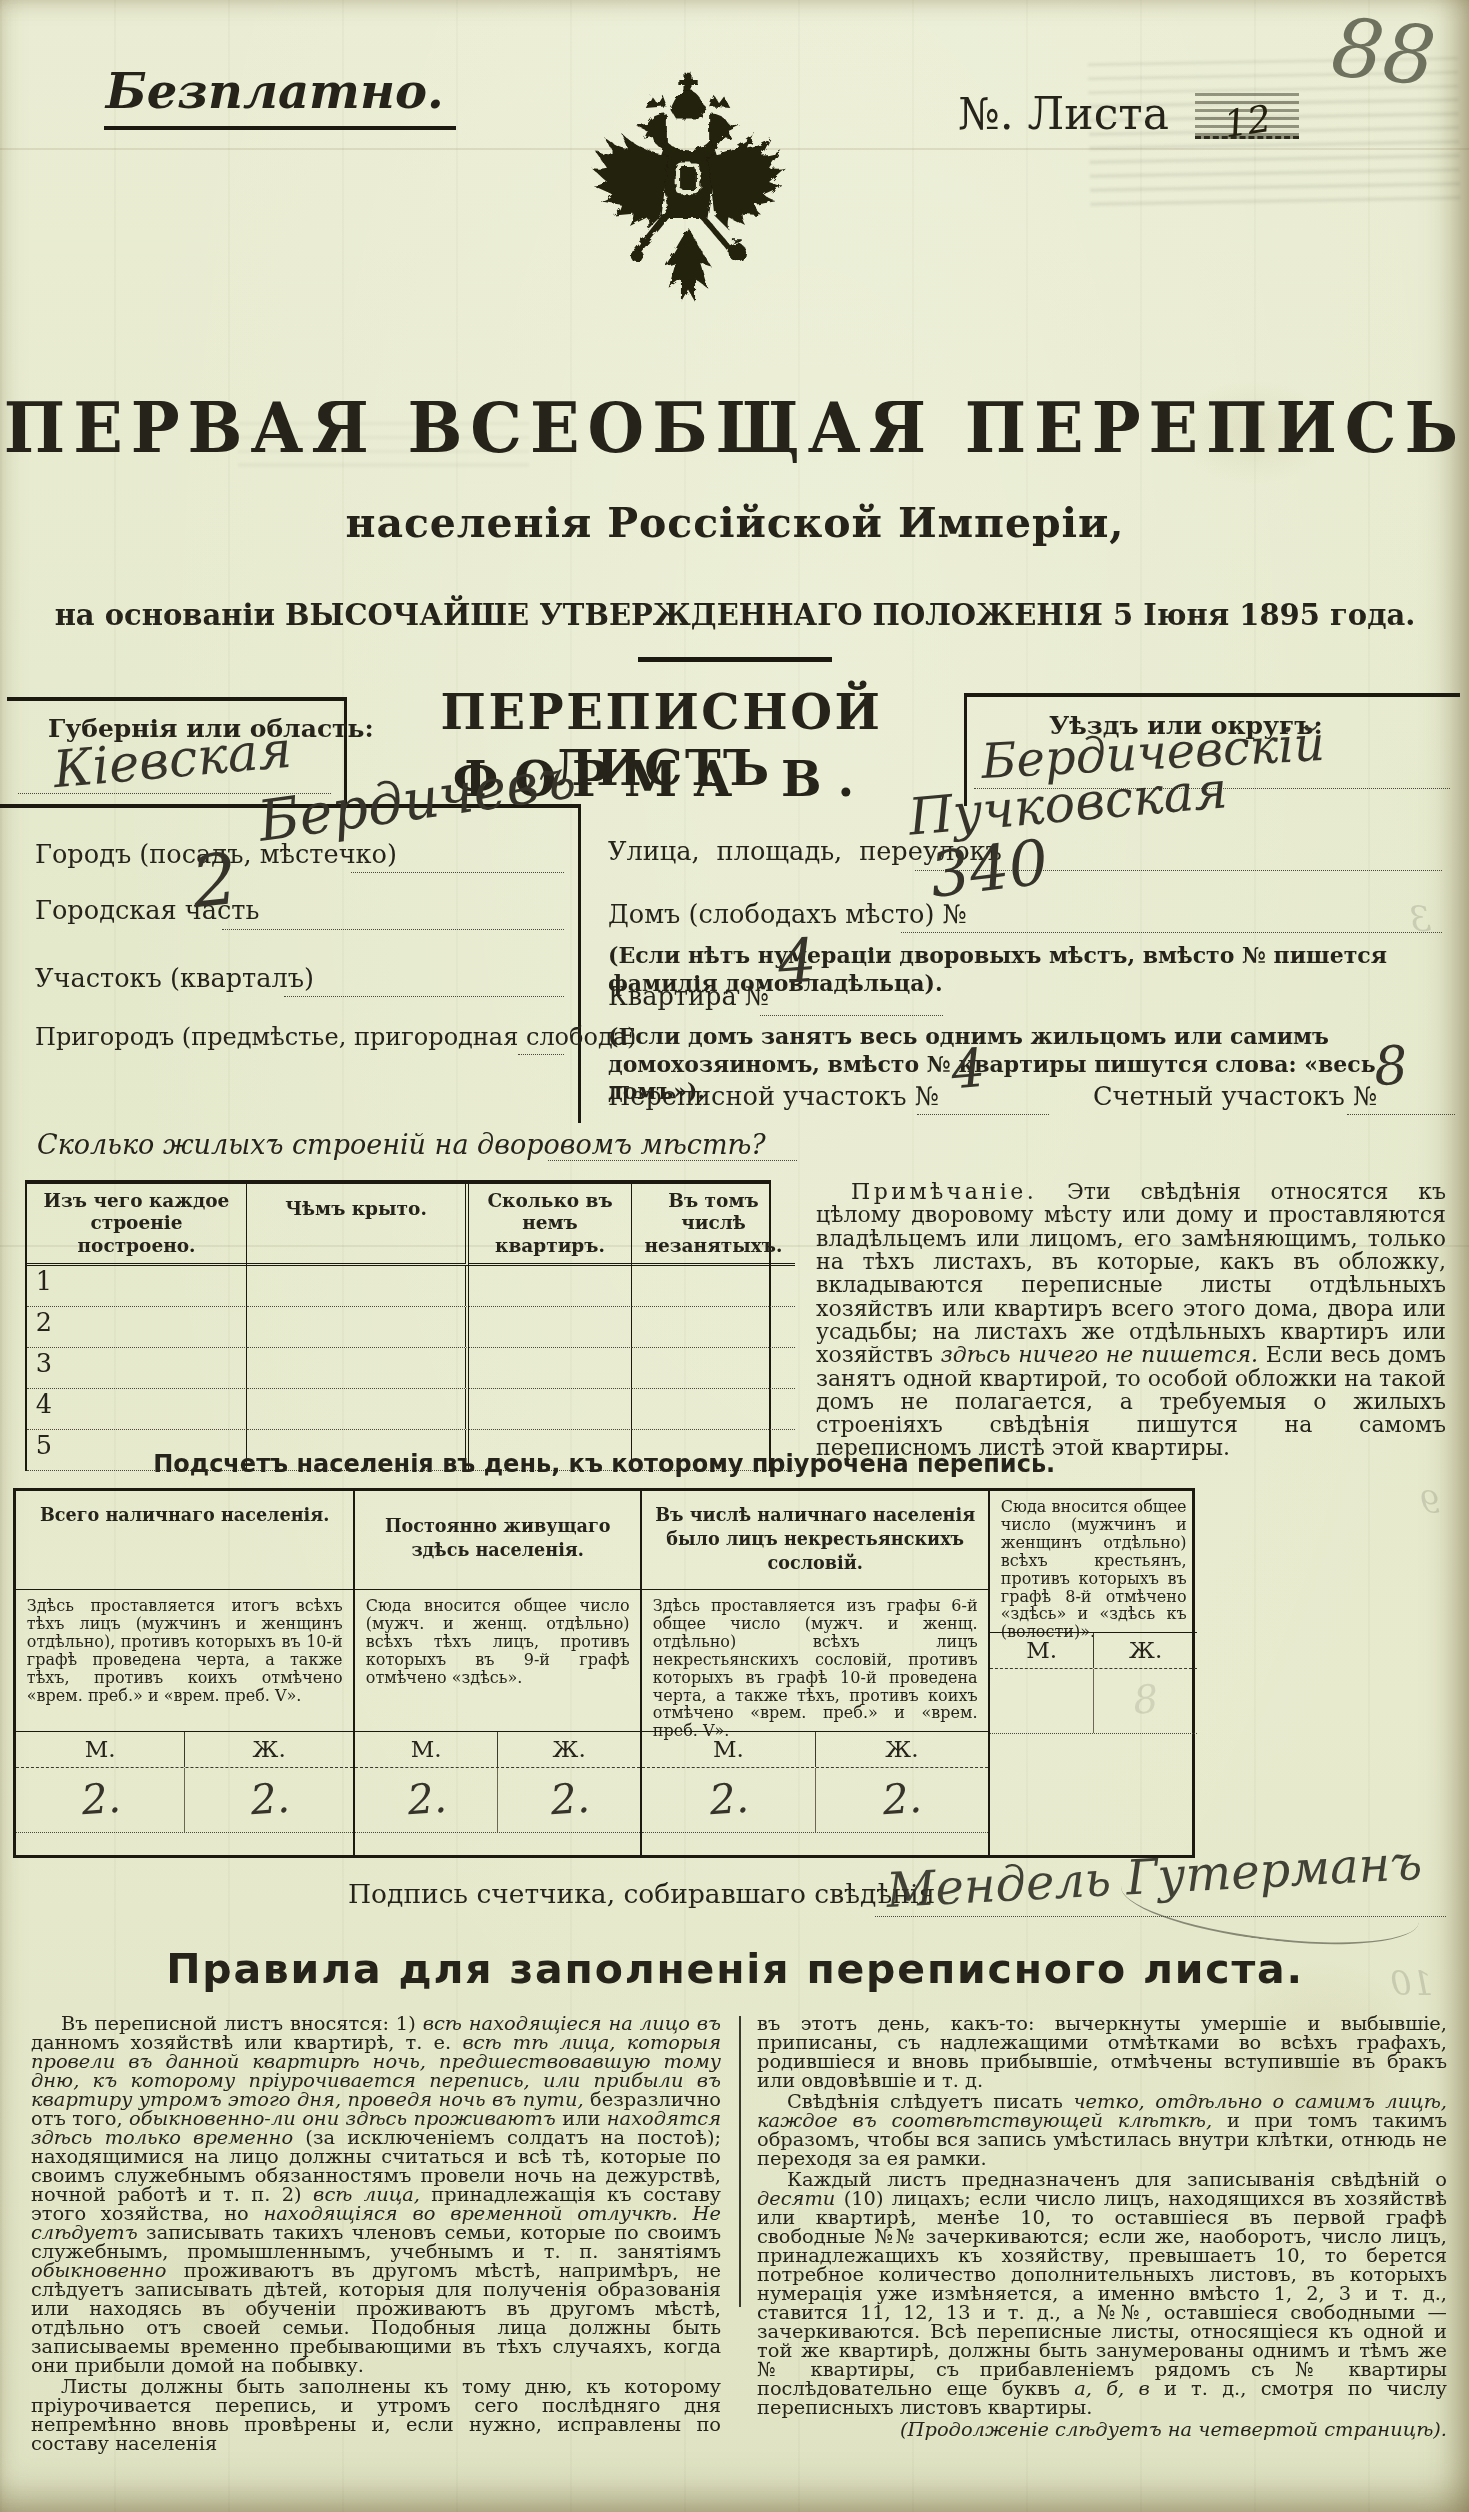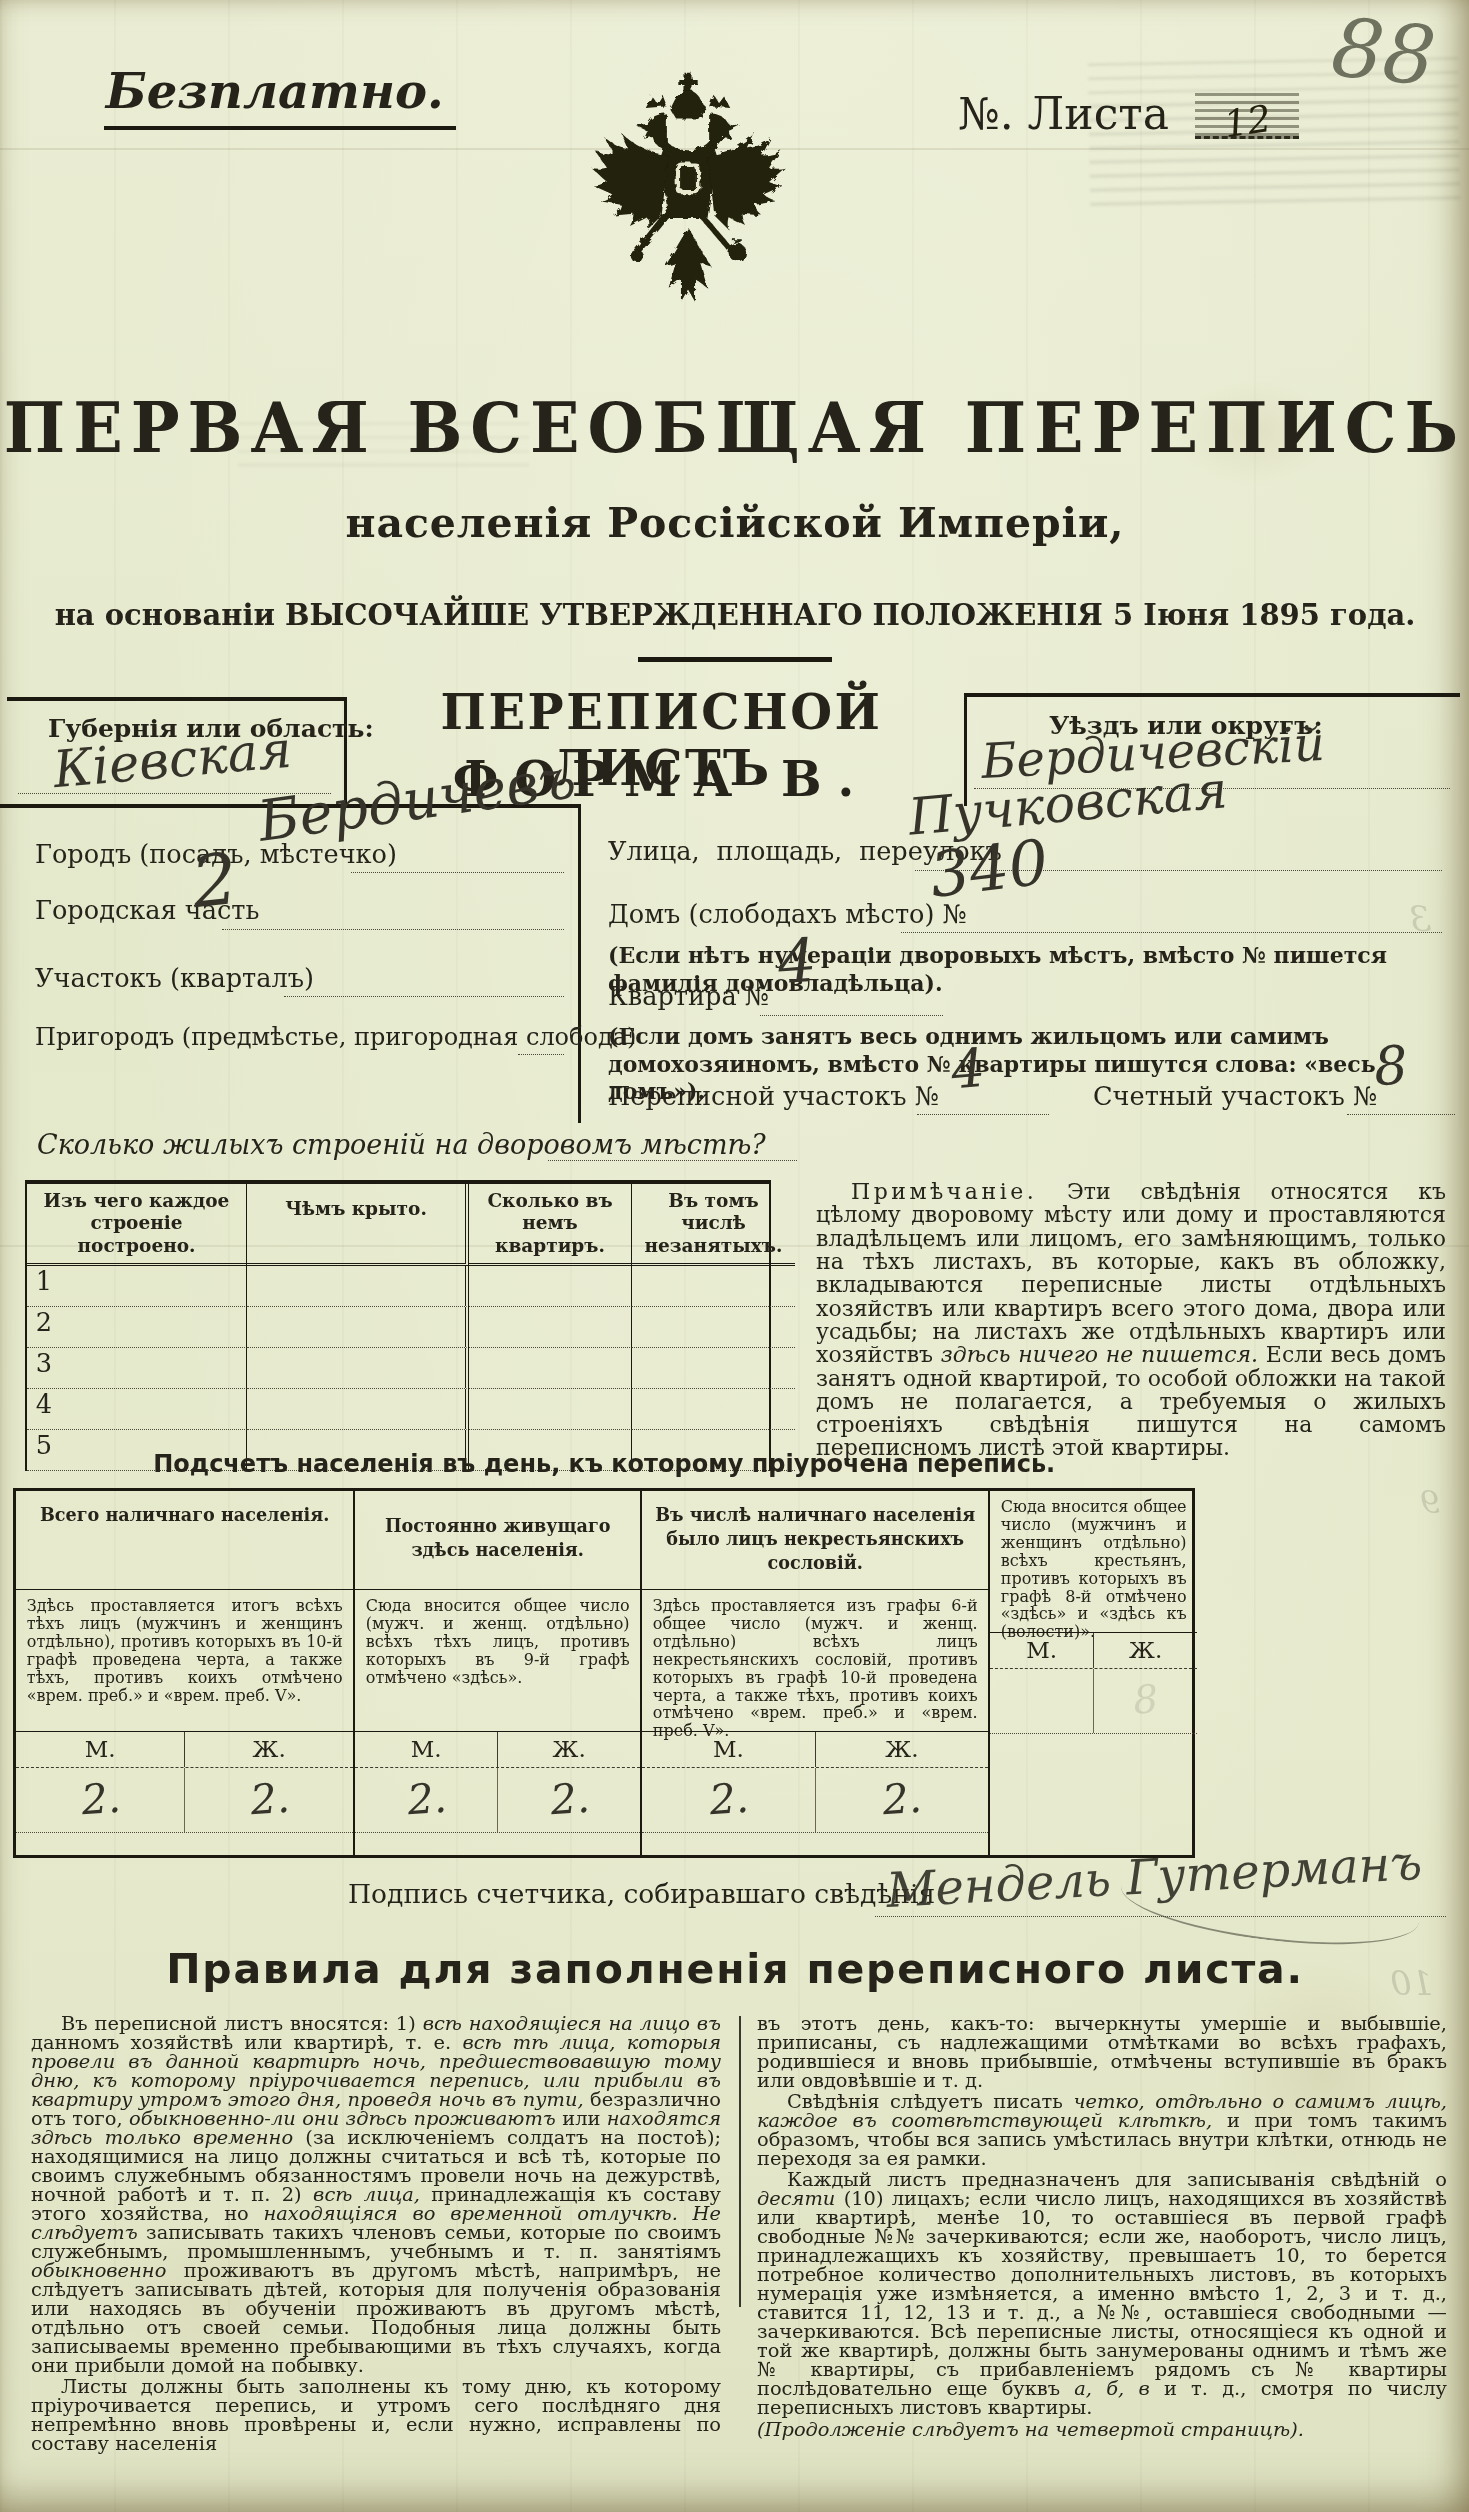--- a/index.html
+++ b/index.html
@@ -277,17 +277,17 @@
 
   <div class="abs rules" style="left:31px;top:2014px;width:690px">
     <p class="ind"><span>Въ переписной листъ вносятся: 1) </span><span class="it">всѣ находящіеся на лицо въ </span><span>данномъ хозяйствѣ или квартирѣ, т. е. </span><span class="it">всѣ тѣ лица, которыя провели въ данной квартирѣ ночь, предшествовавшую тому дню, къ которому пріурочивается перепись, или прибыли въ квартиру утромъ этого дня, проведя ночь въ пути, </span><span>безразлично отъ того, </span><span class="it">обыкновенно-ли они здѣсь проживаютъ </span><span>или </span><span class="it">находятся здѣсь только временно </span><span>(за исключеніемъ солдатъ на постоѣ); находящимися на лицо должны считаться и всѣ тѣ, которые по своимъ служебнымъ обязанностямъ провели ночь на дежурствѣ, ночной работѣ и т. п. 2) </span><span class="it">всѣ лица, </span><span>принадлежащія къ составу этого хозяйства, но </span><span class="it">находящіяся во временной отлучкѣ. Не слѣдуетъ </span><span>записывать такихъ членовъ семьи, которые по своимъ служебнымъ, промышленнымъ, учебнымъ и т. п. занятіямъ </span><span class="it">обыкновенно </span><span>проживаютъ въ другомъ мѣстѣ, напримѣръ, не слѣдуетъ записывать дѣтей, которыя для полученія образованія или находясь въ обученіи проживаютъ въ другомъ мѣстѣ, отдѣльно отъ своей семьи. Подобныя лица должны быть записываемы временно пребывающими въ тѣхъ случаяхъ, когда они прибыли домой на побывку.</span></p>
     <p class="ind"><span>Листы должны быть заполнены къ тому дню, къ которому пріурочивается перепись, и утромъ сего послѣдняго дня непремѣнно вновь провѣрены и, если нужно, исправлены по составу населенія</span></p>
   </div>
 
   <div class="abs rules" style="left:757px;top:2014px;width:690px">
     <p><span>въ этотъ день, какъ-то: вычеркнуты умершіе и выбывшіе, приписаны, съ надлежащими отмѣтками во всѣхъ графахъ, родившіеся и вновь прибывшіе, отмѣчены вступившіе въ бракъ или овдовѣвшіе и т. д.</span></p>
     <p class="ind"><span>Свѣдѣнія слѣдуетъ писать </span><span class="it">четко, отдѣльно о самимъ лицѣ, каждое въ соотвѣтствующей клѣткѣ, </span><span>и при томъ такимъ образомъ, чтобы вся запись умѣстилась внутри клѣтки, отнюдь не переходя за ея рамки.</span></p>
     <p class="ind"><span>Каждый листъ предназначенъ для записыванія свѣдѣній о </span><span class="it">десяти </span><span>(10) лицахъ; если число лицъ, находящихся въ хозяйствѣ или квартирѣ, менѣе 10, то оставшіеся въ первой графѣ свободные №№ зачеркиваются; если же, наоборотъ, число лицъ, принадлежащихъ къ хозяйству, превышаетъ 10, то берется потребное количество дополнительныхъ листовъ, въ которыхъ нумерація уже измѣняется, а именно вмѣсто 1, 2, 3 и т. д., ставится 11, 12, 13 и т. д., а №№, оставшіеся свободными — зачеркиваются. Всѣ переписные листы, относящіеся къ одной и той же квартирѣ, должны быть занумерованы однимъ и тѣмъ же № квартиры, съ прибавленіемъ рядомъ съ № квартиры послѣдовательно еще буквъ </span><span class="it">а, б, в </span><span>и т. д., смотря по числу переписныхъ листовъ квартиры.</span></p>
-    <p class="c it bold" style="text-align:left;margin-top:3.5px;font-weight:normal">(Продолженіе слѣдуетъ на четвертой страницѣ).</p>
+    <p class="c it bold" style="text-align:right;margin-top:3.5px;font-weight:normal">(Продолженіе слѣдуетъ на четвертой страницѣ).</p>
   </div>
 
 </div>
 
 
 </body></html>

